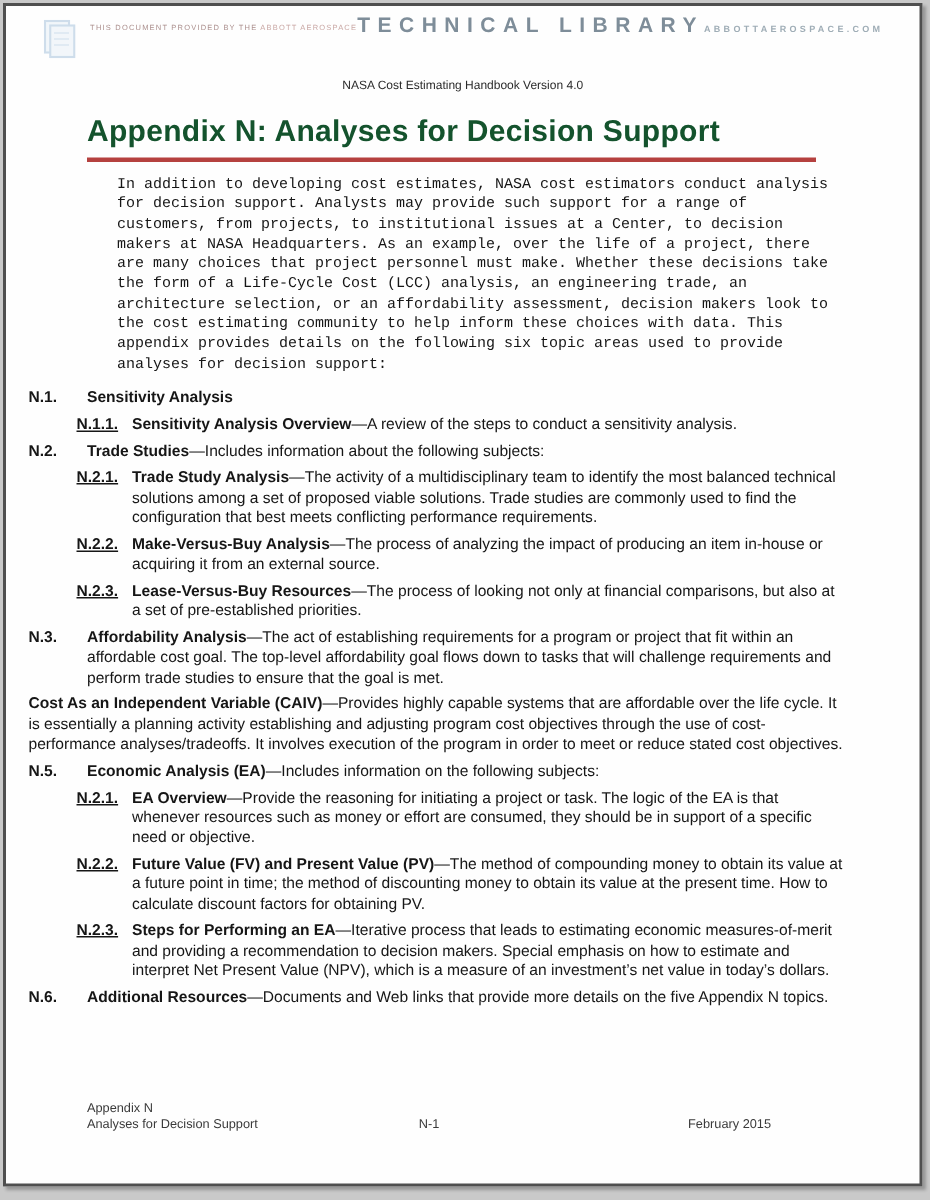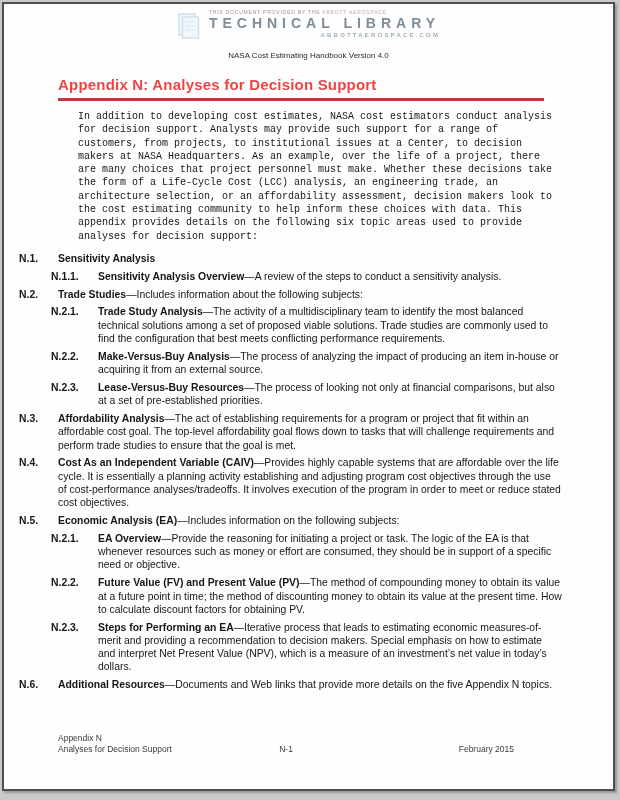--- a/index.html
+++ b/index.html
@@ -11,56 +11,56 @@
   }
   .page{
     position:absolute;left:2px;top:2px;width:609px;height:785px;
     background:#fefefe;border:2px solid #4f4f4f;
     box-shadow:2px 2px 2px rgba(0,0,0,.25);
     overflow:hidden;
   }
   
   .stamp{display:flex;justify-content:center;align-items:flex-start;margin-top:5px;}
   .stamp-icon{margin-right:5px;margin-top:2px;opacity:.75;}
-  .stamp-text{display:flex;flex-direction:column;}
+  .stamp-text{display:flex;flex-direction:row;align-items:flex-end;}
   .provider-line{
     font-size:5px;letter-spacing:.8px;color:#ab8f8d;white-space:nowrap;
     text-transform:uppercase;margin-bottom:1px;
   }
   .provider-line .brand{color:#c9a7a4;}
   .library-title{
     font-size:14px;letter-spacing:5px;color:#7e8d99;font-weight:bold;
     white-space:nowrap;line-height:14px;
   }
   .library-url{
     font-size:6px;letter-spacing:2.2px;color:#9fadb6;text-align:right;
     margin-top:2px;font-weight:bold;
   }
   .doc-header{
     text-align:center;font-size:8px;color:#2b2b2b;margin-top:4px;
   }
   
   .page-title{
-    margin:16px 0 0 54px;font-size:15px;font-weight:bold;color:#ef4444;
+    margin:16px 0 0 54px;font-size:20px;font-weight:bold;color:#14532d;
     letter-spacing:.2px;
   }
   .title-rule{
     margin:5px 0 0 54px;width:486px;height:3px;background:#b5413f;
   }
   
   .intro{
     margin:9px 51px 0 74px;font-size:10px;line-height:13.3px;color:#161616;font-family:Liberation Mono, monospace;
   }
   .doc-list{margin-top:9px;font-size:10.4px;line-height:13.3px;color:#161616;}
   .item{display:flex;margin-bottom:4.5px;}
   .item .num{flex:0 0 auto;font-weight:bold;}
   .item.l1{padding-left:15px;padding-right:51px;}
   .item.l1 .num{width:39px;}
   .item.l2{padding-left:47px;padding-right:51px;}
-  .item.l2 .num{width:47px;}
+  .item.l2 .num{width:37px;text-decoration:underline;}
   .item .body{flex:1;}
   .item .t{font-weight:bold;}
   
   .footer{
     position:absolute;left:54px;right:51px;top:729px;
     display:flex;font-size:8.5px;color:#3a3a3a;line-height:11px;gap:44px;
   }
   .footer .f-left{flex:1;}
   .footer .f-center{flex:0 0 auto;margin-top:11px;}
   .footer .f-right{flex:1;text-align:right;margin-top:11px;padding-right:48px;}
@@ -129,21 +129,20 @@
       <span class="num">N.2.3.</span>
       <span class="body"><span class="t">Lease-Versus-Buy Resources</span><span class="r">—The process of looking not only at financial comparisons, but also at a set of pre-established priorities.</span></span>
     </div>
 
     <div class="item l1">
       <span class="num">N.3.</span>
       <span class="body"><span class="t">Affordability Analysis</span><span class="r">—The act of establishing requirements for a program or project that fit within an affordable cost goal. The top-level affordability goal flows down to tasks that will challenge requirements and perform trade studies to ensure that the goal is met.</span></span>
     </div>
 
     <div class="item l1">
-      <span class="num">N.4.</span>
       <span class="body"><span class="t">Cost As an Independent Variable (CAIV)</span><span class="r">—Provides highly capable systems that are affordable over the life cycle. It is essentially a planning activity establishing and adjusting program cost objectives through the use of cost-performance analyses/tradeoffs. It involves execution of the program in order to meet or reduce stated cost objectives.</span></span>
     </div>
 
     <div class="item l1">
       <span class="num">N.5.</span>
       <span class="body"><span class="t">Economic Analysis (EA)</span><span class="r">—Includes information on the following subjects:</span></span>
     </div>
 
     <div class="item l2">
       <span class="num">N.2.1.</span>

